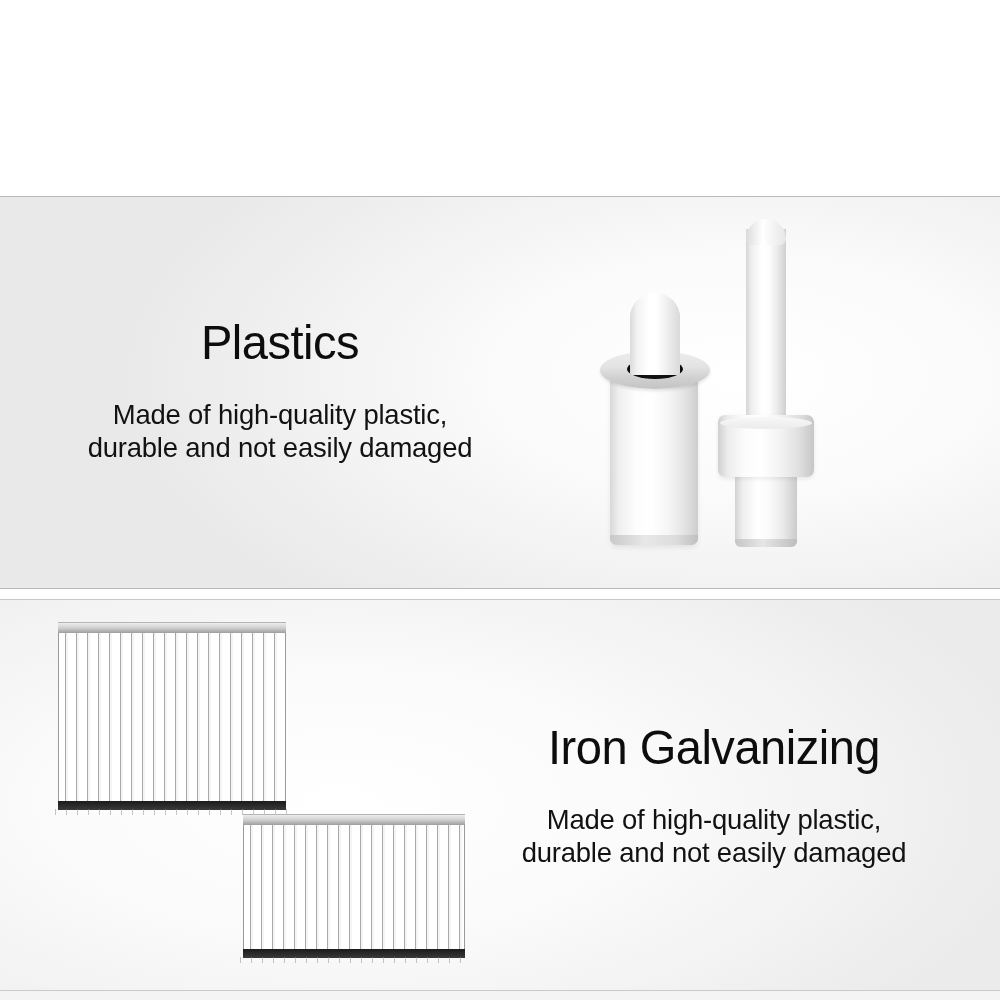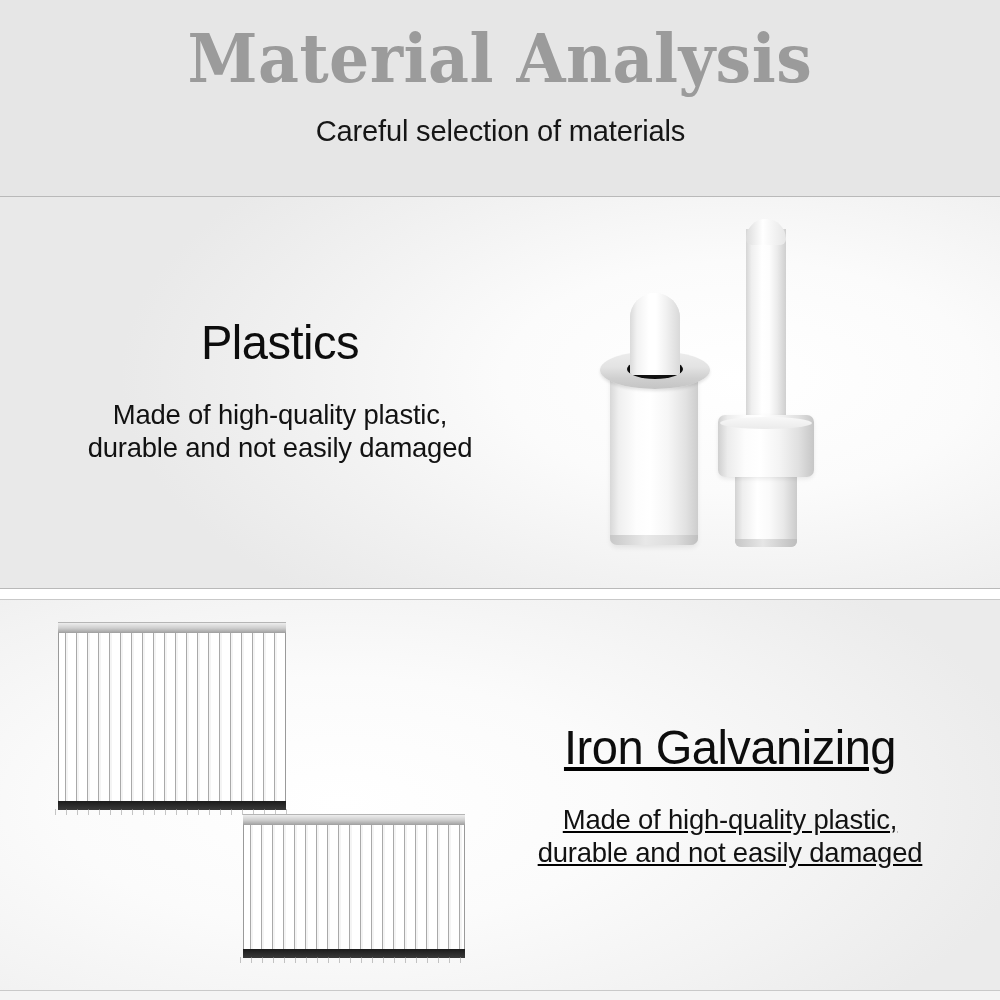--- a/index.html
+++ b/index.html
@@ -80,21 +80,21 @@
     line-height:1.18;
     white-space:nowrap;
   }
 
   
   #plastics-text{ left:20px; top:118px; width:520px; }
   #plastics-text .mat-title{ font-size:48px; transform:scaleX(0.98); }
   #plastics-text .mat-desc{ font-size:28px; margin-top:28px; transform:scaleX(0.98); }
 
   
-  #iron-text{ left:460px; top:120px; width:540px;text-decoration:underline; }
+  #iron-text{ left:444px; top:120px; width:540px; }
   #iron-text .mat-title{ font-size:48px; transform:scaleX(0.98); }
   #iron-text .mat-desc{ font-size:28px; margin-top:28px; transform:scaleX(0.98); }
 
   
   .part{ position:absolute; }
 
   
   #part-socket{ left:600px; top:78px; width:110px; height:270px; }
   .socket-body{
     position:absolute; left:10px; top:96px; width:88px; height:174px;
@@ -202,24 +202,20 @@
   #strip-b{ left:243px; top:214px; width:222px; height:146px; }
   #strip-b .strip-legs{ top:10px; height:128px; }
   #strip-b .strip-shadow{ top:135px; height:9px; }
   #strip-b .strip-foot{ top:143px; height:6px; }
 </style>
 </head>
 <body>
 
 <div class="page">
 
-  <div class="header">
-    <div class="header-title">Material Analysis</div>
-    <div class="header-sub">Careful selection of materials</div>
-  </div>
   <div class="divider" style="top:196px;"></div>
 
   <div class="sec-plastics">
 
     <div class="txt-block" id="plastics-text">
       <div class="mat-title">Plastics</div>
       <div class="mat-desc">
         <div>Made of high-quality plastic,</div>
         <div>durable and not easily damaged</div>
       </div>

